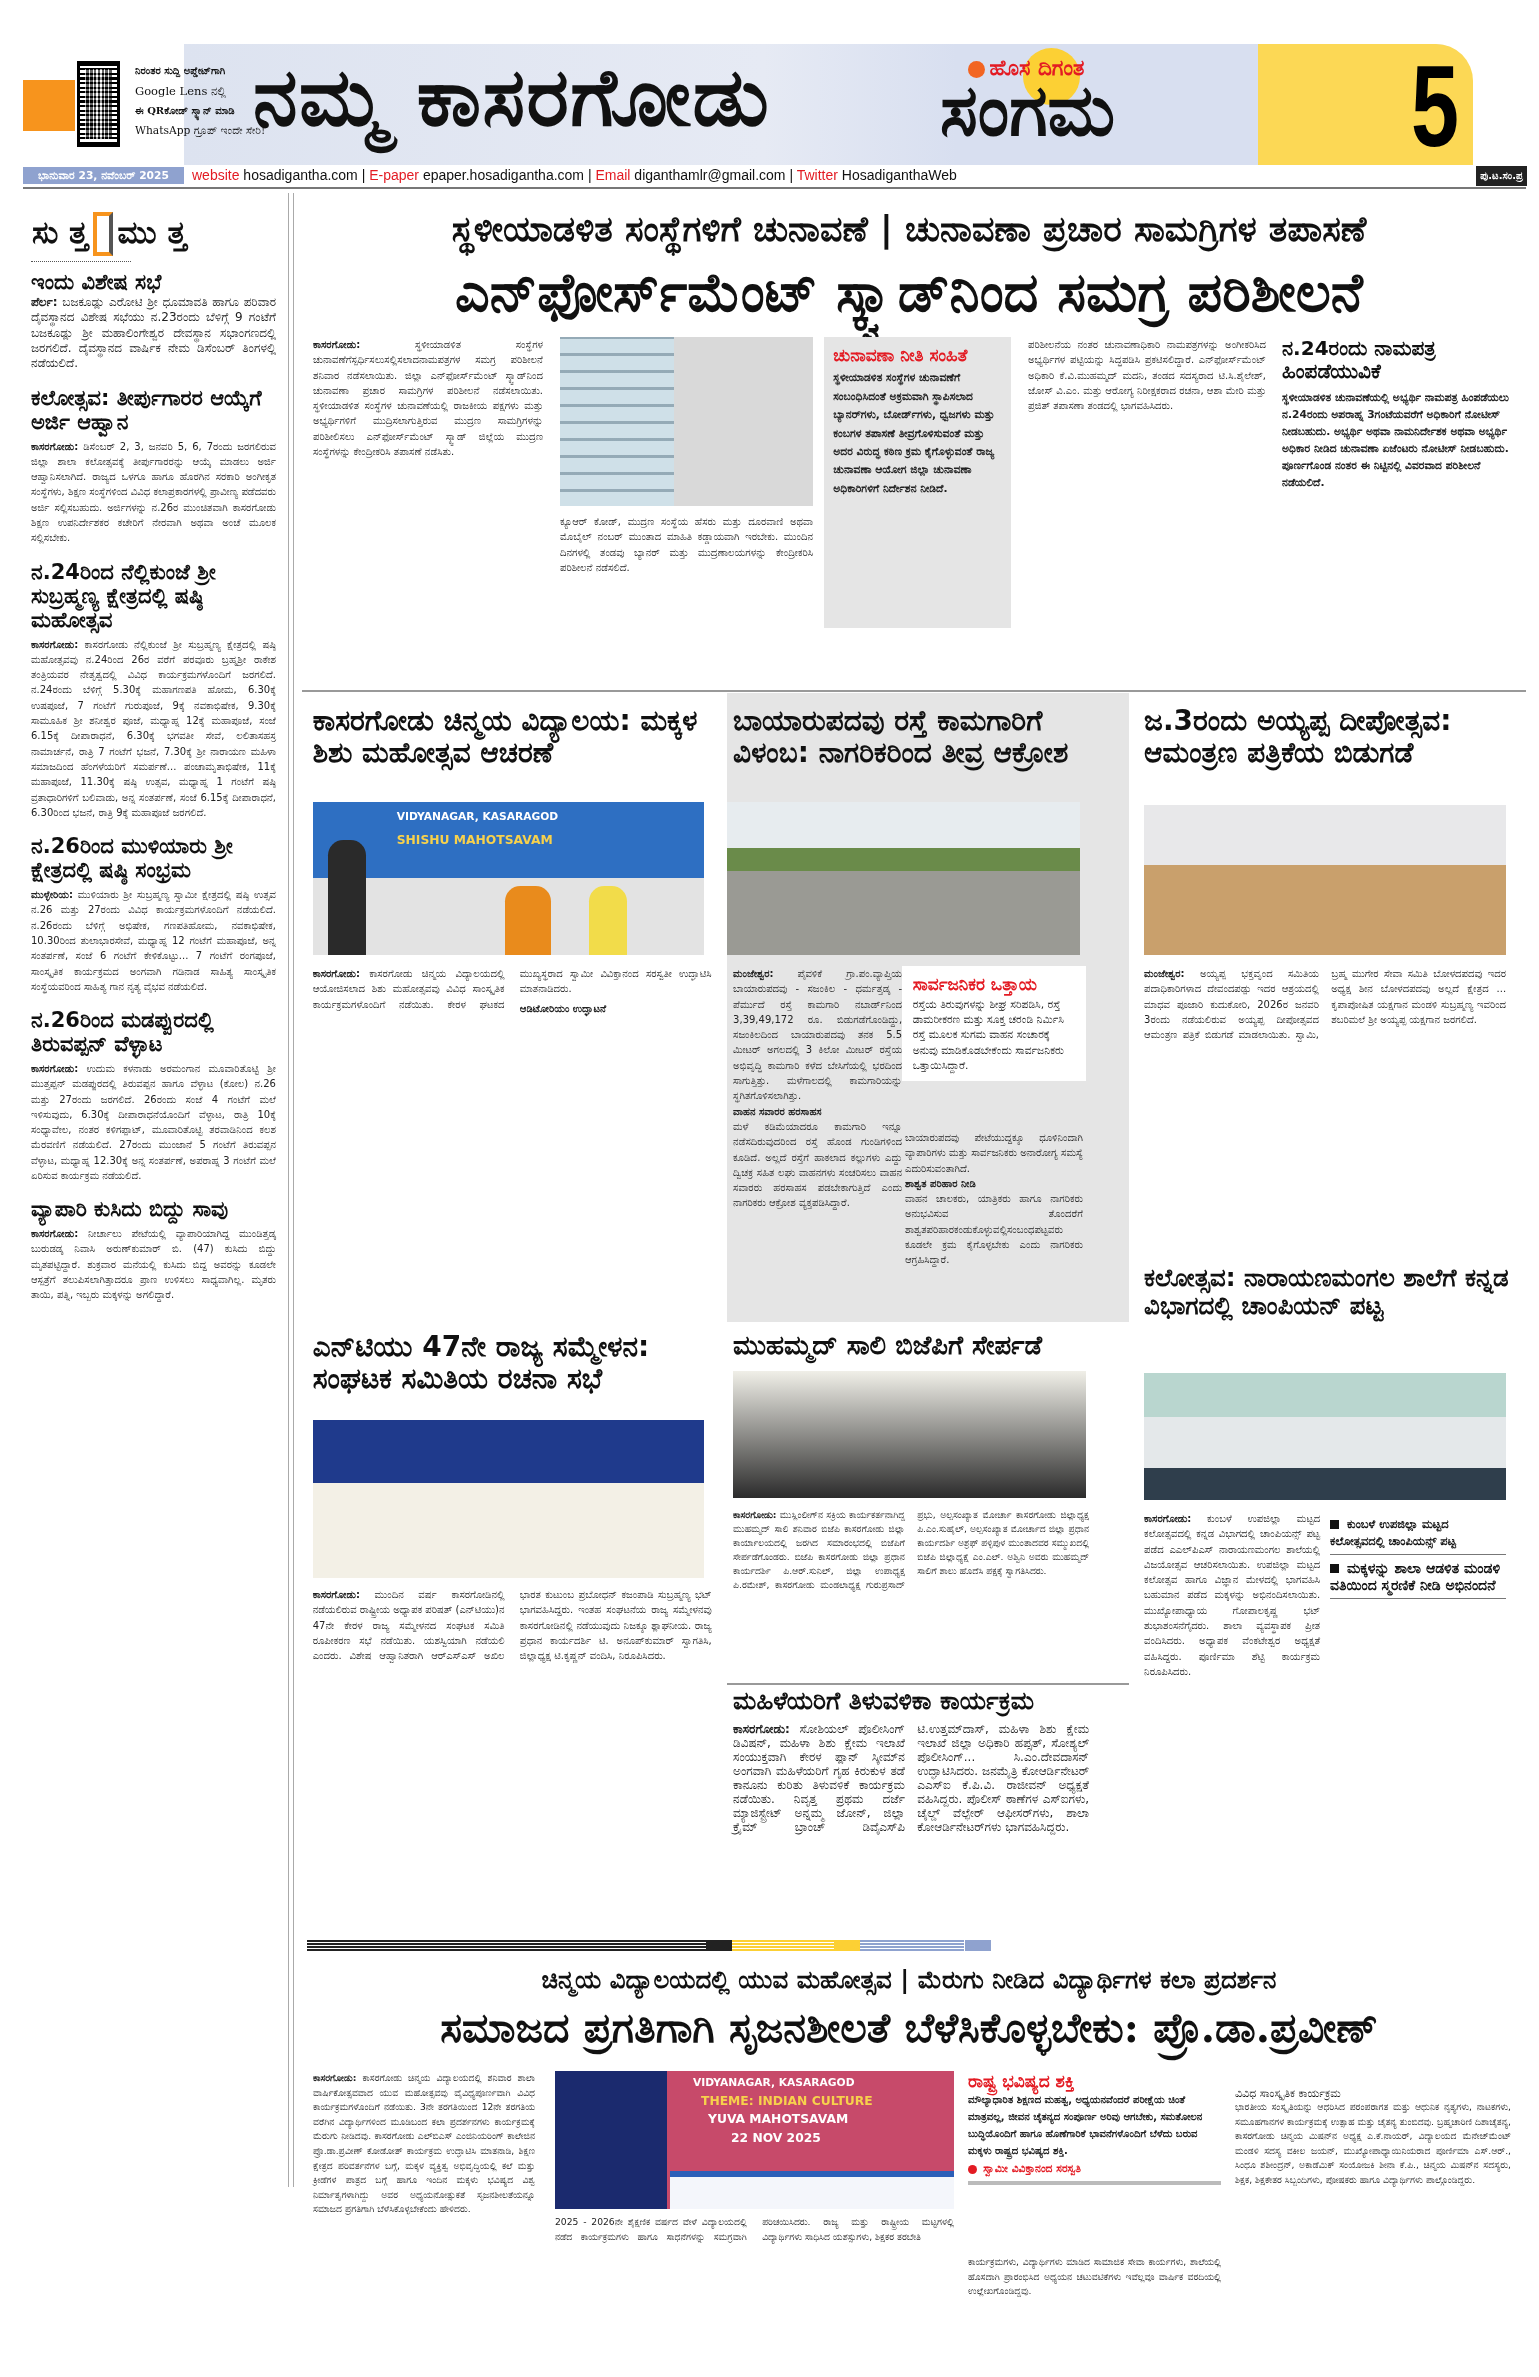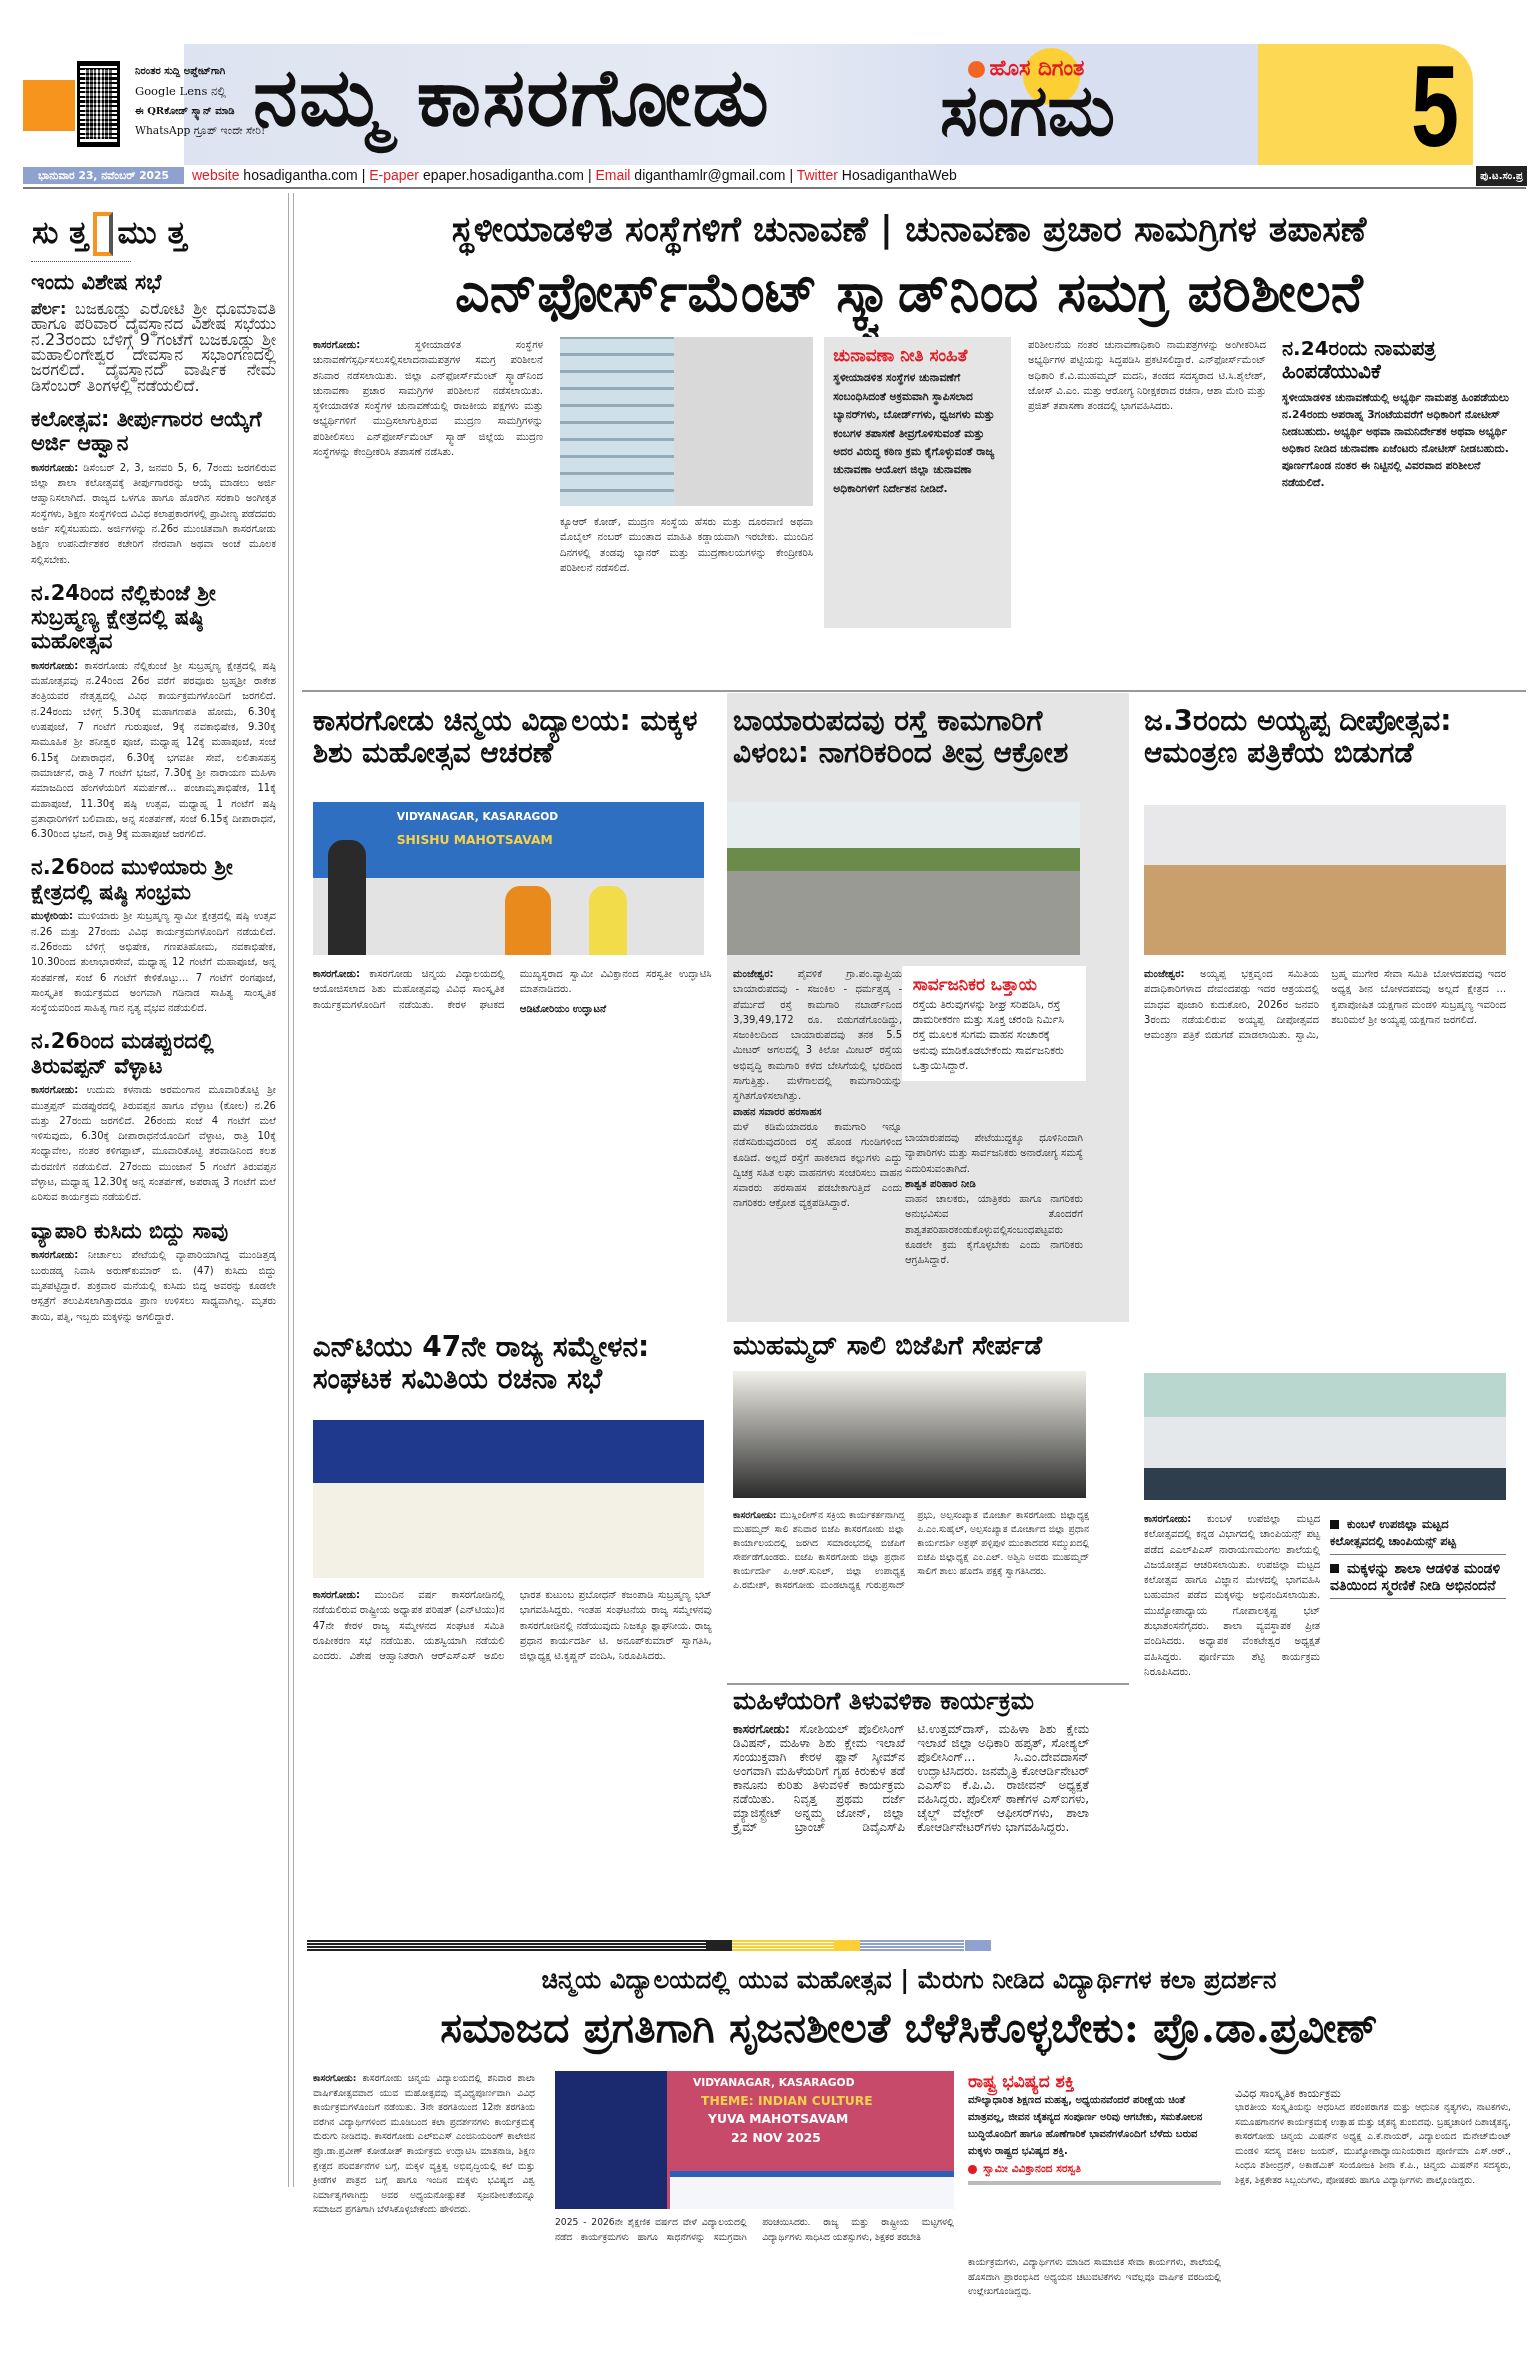--- a/index.html
+++ b/index.html
@@ -72,21 +72,21 @@
 <div class="abs edition">ಪು.ಟ.ಸಂ.ಪ್ರ</div>
 <div class="abs rule"></div>
 
 <div class="abs vdbl" style="left:288px;top:193px;height:1994px"></div>
 <div class="abs sutta"><span>ಸು ತ್ತ</span><span class="win"></span><span>ಮು ತ್ತ</span></div>
 <div class="abs sutta-line"></div>
 
 <div class="abs" style="left:31px;top:270px;width:245px">
   <div>
     <div class="hdr sh">ಇಂದು ವಿಶೇಷ ಸಭೆ</div>
-    <div class="body" style="font-size:16px;line-height:15.3px;margin-top:7px"><b>ಪೆರ್ಲ:</b> <span>ಬಜಕೂಡ್ಲು ಎರೋಟಿ ಶ್ರೀ ಧೂಮಾವತಿ ಹಾಗೂ ಪರಿವಾರ ದೈವಸ್ಥಾನದ ವಿಶೇಷ ಸಭೆಯು ನ.23ರಂದು ಬೆಳಿಗ್ಗೆ 9 ಗಂಟೆಗೆ ಬಜಕೂಡ್ಲು ಶ್ರೀ ಮಹಾಲಿಂಗೇಶ್ವರ ದೇವಸ್ಥಾನ ಸಭಾಂಗಣದಲ್ಲಿ ಜರಗಲಿದೆ. ದೈವಸ್ಥಾನದ ವಾರ್ಷಿಕ ನೇಮ ಡಿಸೆಂಬರ್ ತಿಂಗಳಲ್ಲಿ ನಡೆಯಲಿದೆ.</span></div>
+    <div class="body" style="font-size:12px;line-height:15.3px;margin-top:1px"><b>ಪೆರ್ಲ:</b> <span>ಬಜಕೂಡ್ಲು ಎರೋಟಿ ಶ್ರೀ ಧೂಮಾವತಿ ಹಾಗೂ ಪರಿವಾರ ದೈವಸ್ಥಾನದ ವಿಶೇಷ ಸಭೆಯು ನ.23ರಂದು ಬೆಳಿಗ್ಗೆ 9 ಗಂಟೆಗೆ ಬಜಕೂಡ್ಲು ಶ್ರೀ ಮಹಾಲಿಂಗೇಶ್ವರ ದೇವಸ್ಥಾನ ಸಭಾಂಗಣದಲ್ಲಿ ಜರಗಲಿದೆ. ದೈವಸ್ಥಾನದ ವಾರ್ಷಿಕ ನೇಮ ಡಿಸೆಂಬರ್ ತಿಂಗಳಲ್ಲಿ ನಡೆಯಲಿದೆ.</span></div>
   </div>
   <div style="margin-top:14px">
     <div class="hdr sh">ಕಲೋತ್ಸವ: ತೀರ್ಪುಗಾರರ ಆಯ್ಕೆಗೆ ಅರ್ಜಿ ಆಹ್ವಾನ</div>
     <div class="body" style="font-size:10px;line-height:15.3px;margin-top:4.6px"><b>ಕಾಸರಗೋಡು:</b> <span>ಡಿಸೆಂಬರ್ 2, 3, ಜನವರಿ 5, 6, 7ರಂದು ಜರಗಲಿರುವ ಜಿಲ್ಲಾ ಶಾಲಾ ಕಲೋತ್ಸವಕ್ಕೆ ತೀರ್ಪುಗಾರರನ್ನು ಆಯ್ಕೆ ಮಾಡಲು ಅರ್ಜಿ ಆಹ್ವಾನಿಸಲಾಗಿದೆ. ರಾಜ್ಯದ ಒಳಗೂ ಹಾಗೂ ಹೊರಗಿನ ಸರಕಾರಿ ಅಂಗೀಕೃತ ಸಂಸ್ಥೆಗಳು, ಶಿಕ್ಷಣ ಸಂಸ್ಥೆಗಳಿಂದ ವಿವಿಧ ಕಲಾಪ್ರಕಾರಗಳಲ್ಲಿ ಪ್ರಾವೀಣ್ಯ ಪಡೆದವರು ಅರ್ಜಿ ಸಲ್ಲಿಸಬಹುದು. ಅರ್ಜಿಗಳನ್ನು ನ.26ರ ಮುಂಚಿತವಾಗಿ ಕಾಸರಗೋಡು ಶಿಕ್ಷಣ ಉಪನಿರ್ದೇಶಕರ ಕಚೇರಿಗೆ ನೇರವಾಗಿ ಅಥವಾ ಅಂಚೆ ಮೂಲಕ ಸಲ್ಲಿಸಬೇಕು.</span></div>
   </div>
   <div style="margin-top:14px">
     <div class="hdr sh">ನ.24ರಿಂದ ನೆಲ್ಲಿಕುಂಜೆ ಶ್ರೀ ಸುಬ್ರಹ್ಮಣ್ಯ ಕ್ಷೇತ್ರದಲ್ಲಿ ಷಷ್ಠಿ ಮಹೋತ್ಸವ</div>
     <div class="body" style="font-size:10px;line-height:15.3px;margin-top:4.6px"><b>ಕಾಸರಗೋಡು:</b> <span>ಕಾಸರಗೋಡು ನೆಲ್ಲಿಕುಂಜೆ ಶ್ರೀ ಸುಬ್ರಹ್ಮಣ್ಯ ಕ್ಷೇತ್ರದಲ್ಲಿ ಷಷ್ಠಿ ಮಹೋತ್ಸವವು ನ.24ರಿಂದ 26ರ ವರೆಗೆ ಪರವೂರು ಬ್ರಹ್ಮಶ್ರೀ ರಾಕೇಶ ತಂತ್ರಿಯವರ ನೇತೃತ್ವದಲ್ಲಿ ವಿವಿಧ ಕಾರ್ಯಕ್ರಮಗಳೊಂದಿಗೆ ಜರಗಲಿದೆ. ನ.24ರಂದು ಬೆಳಿಗ್ಗೆ 5.30ಕ್ಕೆ ಮಹಾಗಣಪತಿ ಹೋಮ, 6.30ಕ್ಕೆ ಉಷಪೂಜೆ, 7 ಗಂಟೆಗೆ ಗುರುಪೂಜೆ, 9ಕ್ಕೆ ನವಕಾಭಿಷೇಕ, 9.30ಕ್ಕೆ ಸಾಮೂಹಿಕ ಶ್ರೀ ಶನೀಶ್ವರ ಪೂಜೆ, ಮಧ್ಯಾಹ್ನ 12ಕ್ಕೆ ಮಹಾಪೂಜೆ, ಸಂಜೆ 6.15ಕ್ಕೆ ದೀಪಾರಾಧನೆ, 6.30ಕ್ಕೆ ಭಗವತೀ ಸೇವೆ, ಲಲಿತಾಸಹಸ್ರ ನಾಮಾರ್ಚನೆ, ರಾತ್ರಿ 7 ಗಂಟೆಗೆ ಭಜನೆ, 7.30ಕ್ಕೆ ಶ್ರೀ ನಾರಾಯಣ ಮಹಿಳಾ ಸಮಾಜದಿಂದ ಹೆಂಗಳೆಯರಿಗೆ ಸಮರ್ಪಣೆ... ಪಂಚಾಮೃತಾಭಿಷೇಕ, 11ಕ್ಕೆ ಮಹಾಪೂಜೆ, 11.30ಕ್ಕೆ ಷಷ್ಠಿ ಉತ್ಸವ, ಮಧ್ಯಾಹ್ನ 1 ಗಂಟೆಗೆ ಷಷ್ಠಿ ವ್ರತಾಧಾರಿಗಳಿಗೆ ಬಲಿವಾಡು, ಅನ್ನ ಸಂತರ್ಪಣೆ, ಸಂಜೆ 6.15ಕ್ಕೆ ದೀಪಾರಾಧನೆ, 6.30ರಿಂದ ಭಜನೆ, ರಾತ್ರಿ 9ಕ್ಕೆ ಮಹಾಪೂಜೆ ಜರಗಲಿದೆ.</span></div>
   </div>
   <div style="margin-top:14px">
@@ -181,20 +181,21 @@
 </div>
 <div class="abs" style="left:727px;top:1683px;width:402px;height:1.5px;background:#999"></div>
 <div class="abs" style="left:727px;top:1687px;width:402px;height:199px">
   <div class="hdr" style="font-size:24.5px;padding:0 6.1px">ಮಹಿಳೆಯರಿಗೆ ತಿಳುವಳಿಕಾ ಕಾರ್ಯಕ್ರಮ</div>
   <div class="body" style="position:absolute;left:6.1px;top:35px;width:356px;column-count:2;column-gap:12.3px;font-size:12px;line-height:14px">
     <b>ಕಾಸರಗೋಡು:</b> <span>ಸೋಶಿಯಲ್ ಪೊಲೀಸಿಂಗ್ ಡಿವಿಷನ್, ಮಹಿಳಾ ಶಿಶು ಕ್ಷೇಮ ಇಲಾಖೆ ಸಂಯುಕ್ತವಾಗಿ ಕೇರಳ ಪ್ಲಾನ್ ಸ್ಕೀಮ್‌ನ ಅಂಗವಾಗಿ ಮಹಿಳೆಯರಿಗೆ ಗೃಹ ಕಿರುಕುಳ ತಡೆ ಕಾನೂನು ಕುರಿತು ತಿಳುವಳಿಕೆ ಕಾರ್ಯಕ್ರಮ ನಡೆಯಿತು. ನಿವೃತ್ತ ಪ್ರಥಮ ದರ್ಜೆ ಮ್ಯಾಜಿಸ್ಟ್ರೇಟ್ ಅನ್ನಮ್ಮ ಜೋನ್, ಜಿಲ್ಲಾ ಕ್ರೈಮ್ ಬ್ರಾಂಚ್ ಡಿವೈಎಸ್‌ಪಿ ಟಿ.ಉತ್ತಮ್‌ದಾಸ್, ಮಹಿಳಾ ಶಿಶು ಕ್ಷೇಮ ಇಲಾಖೆ ಜಿಲ್ಲಾ ಅಧಿಕಾರಿ ಹಪ್ಸತ್, ಸೋಶ್ಯಲ್ ಪೊಲೀಸಿಂಗ್... ಸಿ.ಎಂ.ದೇವದಾಸನ್ ಉದ್ಘಾಟಿಸಿದರು. ಜನಮೈತ್ರಿ ಕೋಆರ್ಡಿನೇಟರ್ ಎಎಸ್‌ಐ ಕೆ.ಪಿ.ವಿ. ರಾಜೀವನ್ ಅಧ್ಯಕ್ಷತೆ ವಹಿಸಿದ್ದರು. ಪೊಲೀಸ್ ಠಾಣೆಗಳ ಎಸ್‌ಐಗಳು, ಚೈಲ್ಡ್ ವೆಲ್ಫೇರ್ ಆಫೀಸರ್‌ಗಳು, ಶಾಲಾ ಕೋಆರ್ಡಿನೇಟರ್‌ಗಳು ಭಾಗವಹಿಸಿದ್ದರು.</span>
   </div>
 </div>
 
 <div class="abs" style="left:1138px;top:1258px;width:383px;height:637px">
+  <div class="hdr" style="font-size:24.5px;padding:6.1px 6.1px 0">ಕಲೋತ್ಸವ: ನಾರಾಯಣಮಂಗಲ ಶಾಲೆಗೆ ಕನ್ನಡ ವಿಭಾಗದಲ್ಲಿ ಚಾಂಪಿಯನ್ ಪಟ್ಟ</div>
   <div class="photo" style="left:6.1px;top:115px;width:362px;height:127px;background:linear-gradient(180deg,#b9d6cf 0 35%,#e4e8ea 35% 75%,#2f3e4c 75%)"></div>
   <div class="body" style="position:absolute;left:6.1px;top:253px;width:176px;font-size:10px;line-height:15.3px">
     <b>ಕಾಸರಗೋಡು:</b> <span>ಕುಂಬಳೆ ಉಪಜಿಲ್ಲಾ ಮಟ್ಟದ ಕಲೋತ್ಸವದಲ್ಲಿ ಕನ್ನಡ ವಿಭಾಗದಲ್ಲಿ ಚಾಂಪಿಯನ್ಸ್ ಪಟ್ಟ ಪಡೆದ ಎಎಲ್‌ಪಿಎಸ್ ನಾರಾಯಣಮಂಗಲ ಶಾಲೆಯಲ್ಲಿ ವಿಜಯೋತ್ಸವ ಆಚರಿಸಲಾಯಿತು. ಉಪಜಿಲ್ಲಾ ಮಟ್ಟದ ಕಲೋತ್ಸವ ಹಾಗೂ ವಿಜ್ಞಾನ ಮೇಳದಲ್ಲಿ ಭಾಗವಹಿಸಿ ಬಹುಮಾನ ಪಡೆದ ಮಕ್ಕಳನ್ನು ಅಭಿನಂದಿಸಲಾಯಿತು. ಮುಖ್ಯೋಪಾಧ್ಯಾಯ ಗೋಪಾಲಕೃಷ್ಣ ಭಟ್ ಶುಭಾಶಂಸನೆಗೈದರು. ಶಾಲಾ ವ್ಯವಸ್ಥಾಪಕ ಪ್ರೀತ ವಂದಿಸಿದರು. ಅಧ್ಯಾಪಕ ವೆಂಕಟೇಶ್ವರ ಅಧ್ಯಕ್ಷತೆ ವಹಿಸಿದ್ದರು. ಪೂರ್ಣಿಮಾ ಶೆಟ್ಟಿ ಕಾರ್ಯಕ್ರಮ ನಿರೂಪಿಸಿದರು.</span>
   </div>
   <div style="position:absolute;left:192px;top:253px;width:176px">
     <div style="font-weight:900;font-size:11.5px;line-height:17px;padding:4.6px 0;border-bottom:0.8px solid #777"><span class="bullet-sq"></span><span>ಕುಂಬಳೆ ಉಪಜಿಲ್ಲಾ ಮಟ್ಟದ ಕಲೋತ್ಸವದಲ್ಲಿ ಚಾಂಪಿಯನ್ಸ್ ಪಟ್ಟ</span></div>
     <div style="font-weight:900;font-size:14px;line-height:17px;padding:4.6px 0;border-bottom:0.8px solid #777"><span class="bullet-sq"></span><span>ಮಕ್ಕಳನ್ನು ಶಾಲಾ ಆಡಳಿತ ಮಂಡಳಿ ವತಿಯಿಂದ ಸ್ಮರಣಿಕೆ ನೀಡಿ ಅಭಿನಂದನೆ</span></div>
   </div>
 </div>
 

